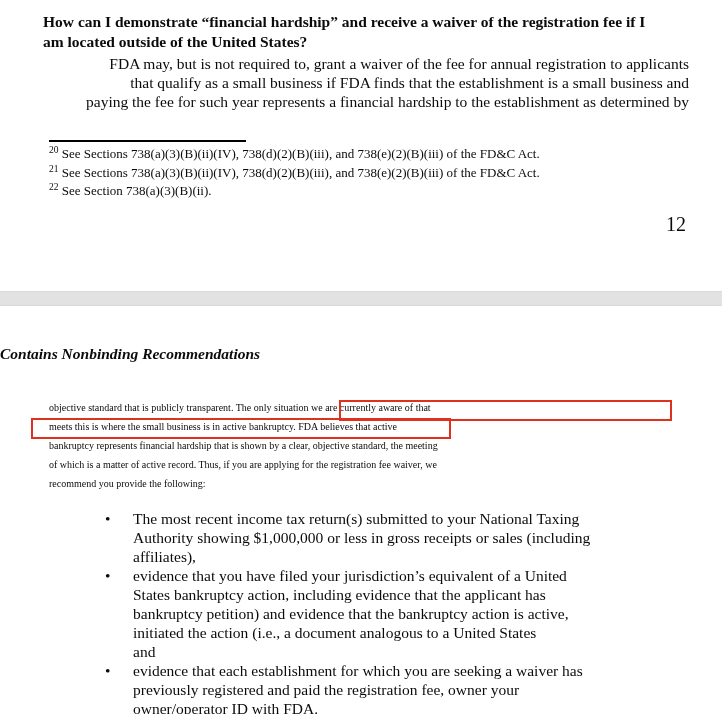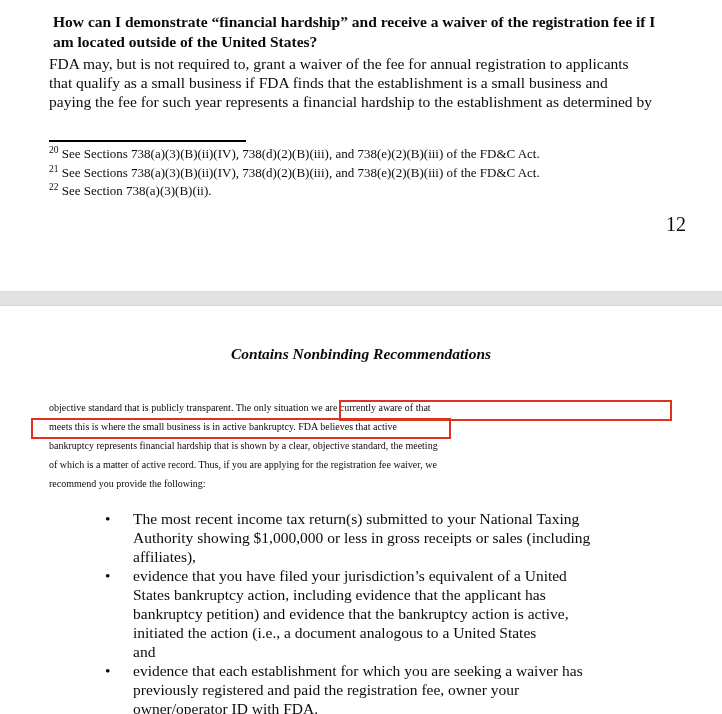--- a/index.html
+++ b/index.html
@@ -9,26 +9,26 @@
     background:#ffffff;
     font-family:"Liberation Serif", serif;
     color:#0b0b0b;
     overflow:hidden;
   }
   .abs { position:absolute; }
   .line { white-space:nowrap; }
 
   
   .q-heading {
-    left:53px; top:12px; width:640px;
+    left:43px; top:12px; width:640px;
     font-weight:bold; font-size:15.5px; line-height:20px;
   }
   .p1-body {
     left:49px; top:54px; width:640px;
-    font-size:15.5px; line-height:19px;
+    font-size:15.5px; line-height:19px;text-align:right;
   }
   .p1-body sup, .fn-line sup {
     font-size:9.5px; vertical-align:super; line-height:0;
   }
   .fn-rule {
     left:49px; top:140px; width:197px; height:2px;
     background:#000;
   }
   .footnotes {
     left:49px; top:145px; width:640px;
@@ -43,21 +43,21 @@
   .page-break {
     left:0; top:291px; width:722px; height:15px;
     background:#e2e2e2;
     border-top:1px solid #dadada;
     border-bottom:1px solid #d8d8d8;
   }
 
   
   .p2-header {
     left:0; top:344px; width:722px;
-    text-align:center;
+    text-align:left;
     font-weight:bold; font-style:italic;
     font-size:15.5px; line-height:19px;
   }
   .p2-para {
     left:49px; top:398px; width:640px;
     font-size:10px; line-height:19px;
   }
   .red-box {
     border:2.5px solid #e0301e;
     background:transparent;

